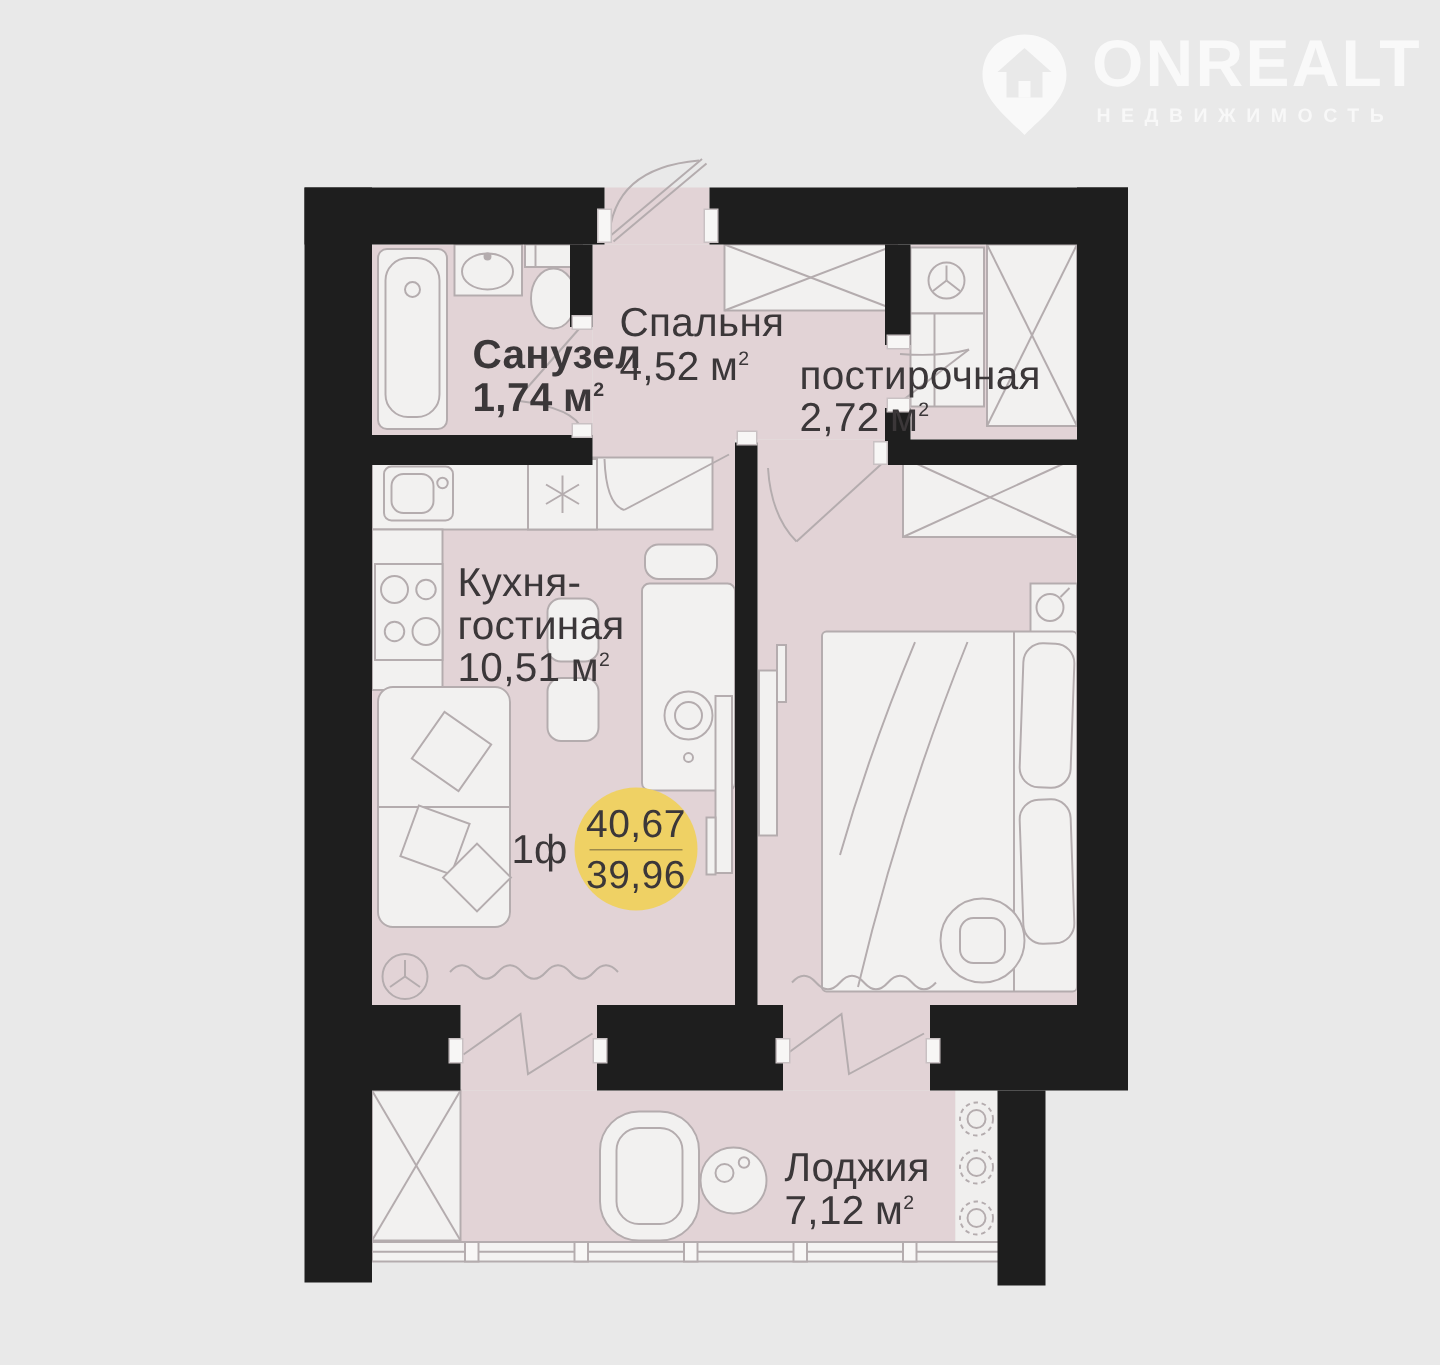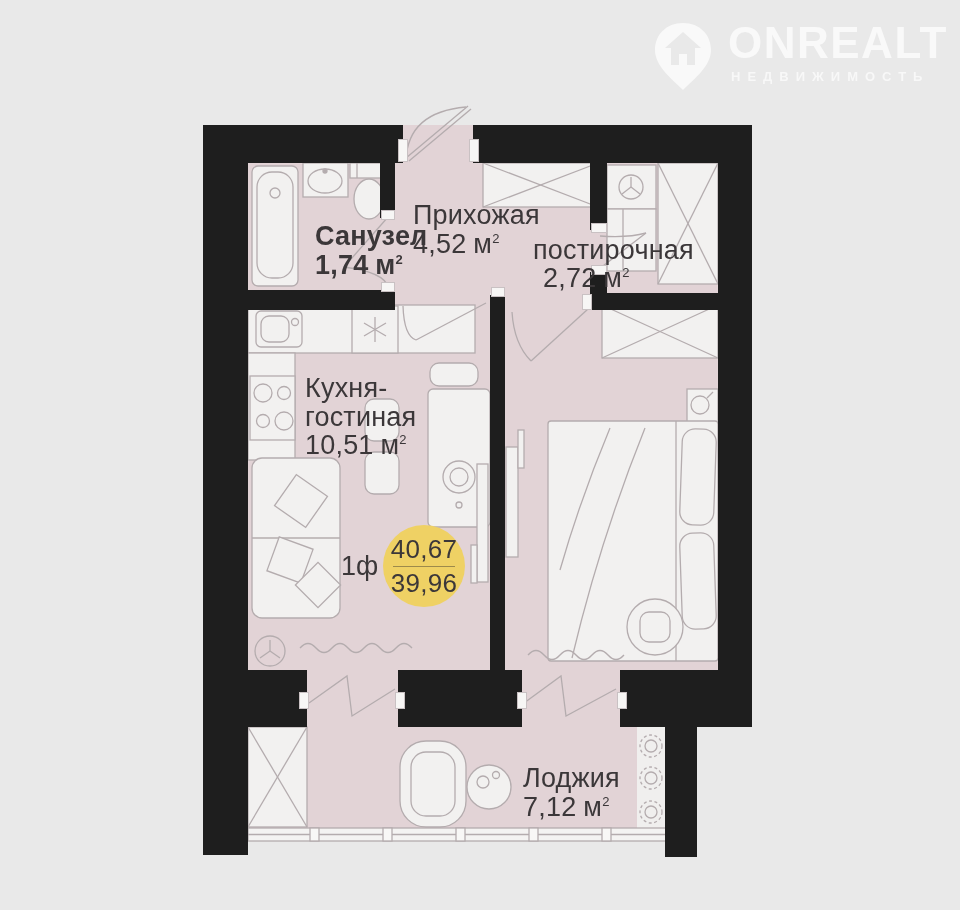--- a/index.html
+++ b/index.html
@@ -282,27 +282,27 @@
   <div class="jamb" style="left:300px;top:693px;width:8px;height:15px;"></div>
   <div class="jamb" style="left:396px;top:693px;width:8px;height:15px;"></div>
   <div class="jamb" style="left:518px;top:693px;width:8px;height:15px;"></div>
   <div class="jamb" style="left:618px;top:693px;width:8px;height:15px;"></div>
 
   <div class="room-label" style="left:315px;top:222px;font-weight:bold;">
     <span>Санузел</span><br>
     <span>1,74</span><span class="u"><span>м</span><sup>2</sup></span>
   </div>
   <div class="room-label" style="left:413px;top:201px;">
-    <span>Прихожая</span><br>
+    <span>Спальня</span><br>
     <span>4,52</span><span class="u"><span>м</span><sup>2</sup></span>
   </div>
   <div class="room-label" style="left:533px;top:207px;">
     <br>
     <span>постирочная</span><br>
-    <span style="margin-left:10px;"><span>2,72</span><span class="u"><span>м</span><sup>2</sup></span></span>
+    <span style=""><span>2,72</span><span class="u"><span>м</span><sup>2</sup></span></span>
   </div>
   <div class="room-label" style="left:305px;top:374px;">
     <span>Кухня-</span><br>
     <span>гостиная</span><br>
     <span>10,51</span><span class="u"><span>м</span><sup>2</sup></span>
   </div>
   <div class="room-label" style="left:523px;top:764px;">
     <span>Лоджия</span><br>
     <span>7,12</span><span class="u"><span>м</span><sup>2</sup></span>
   </div>

